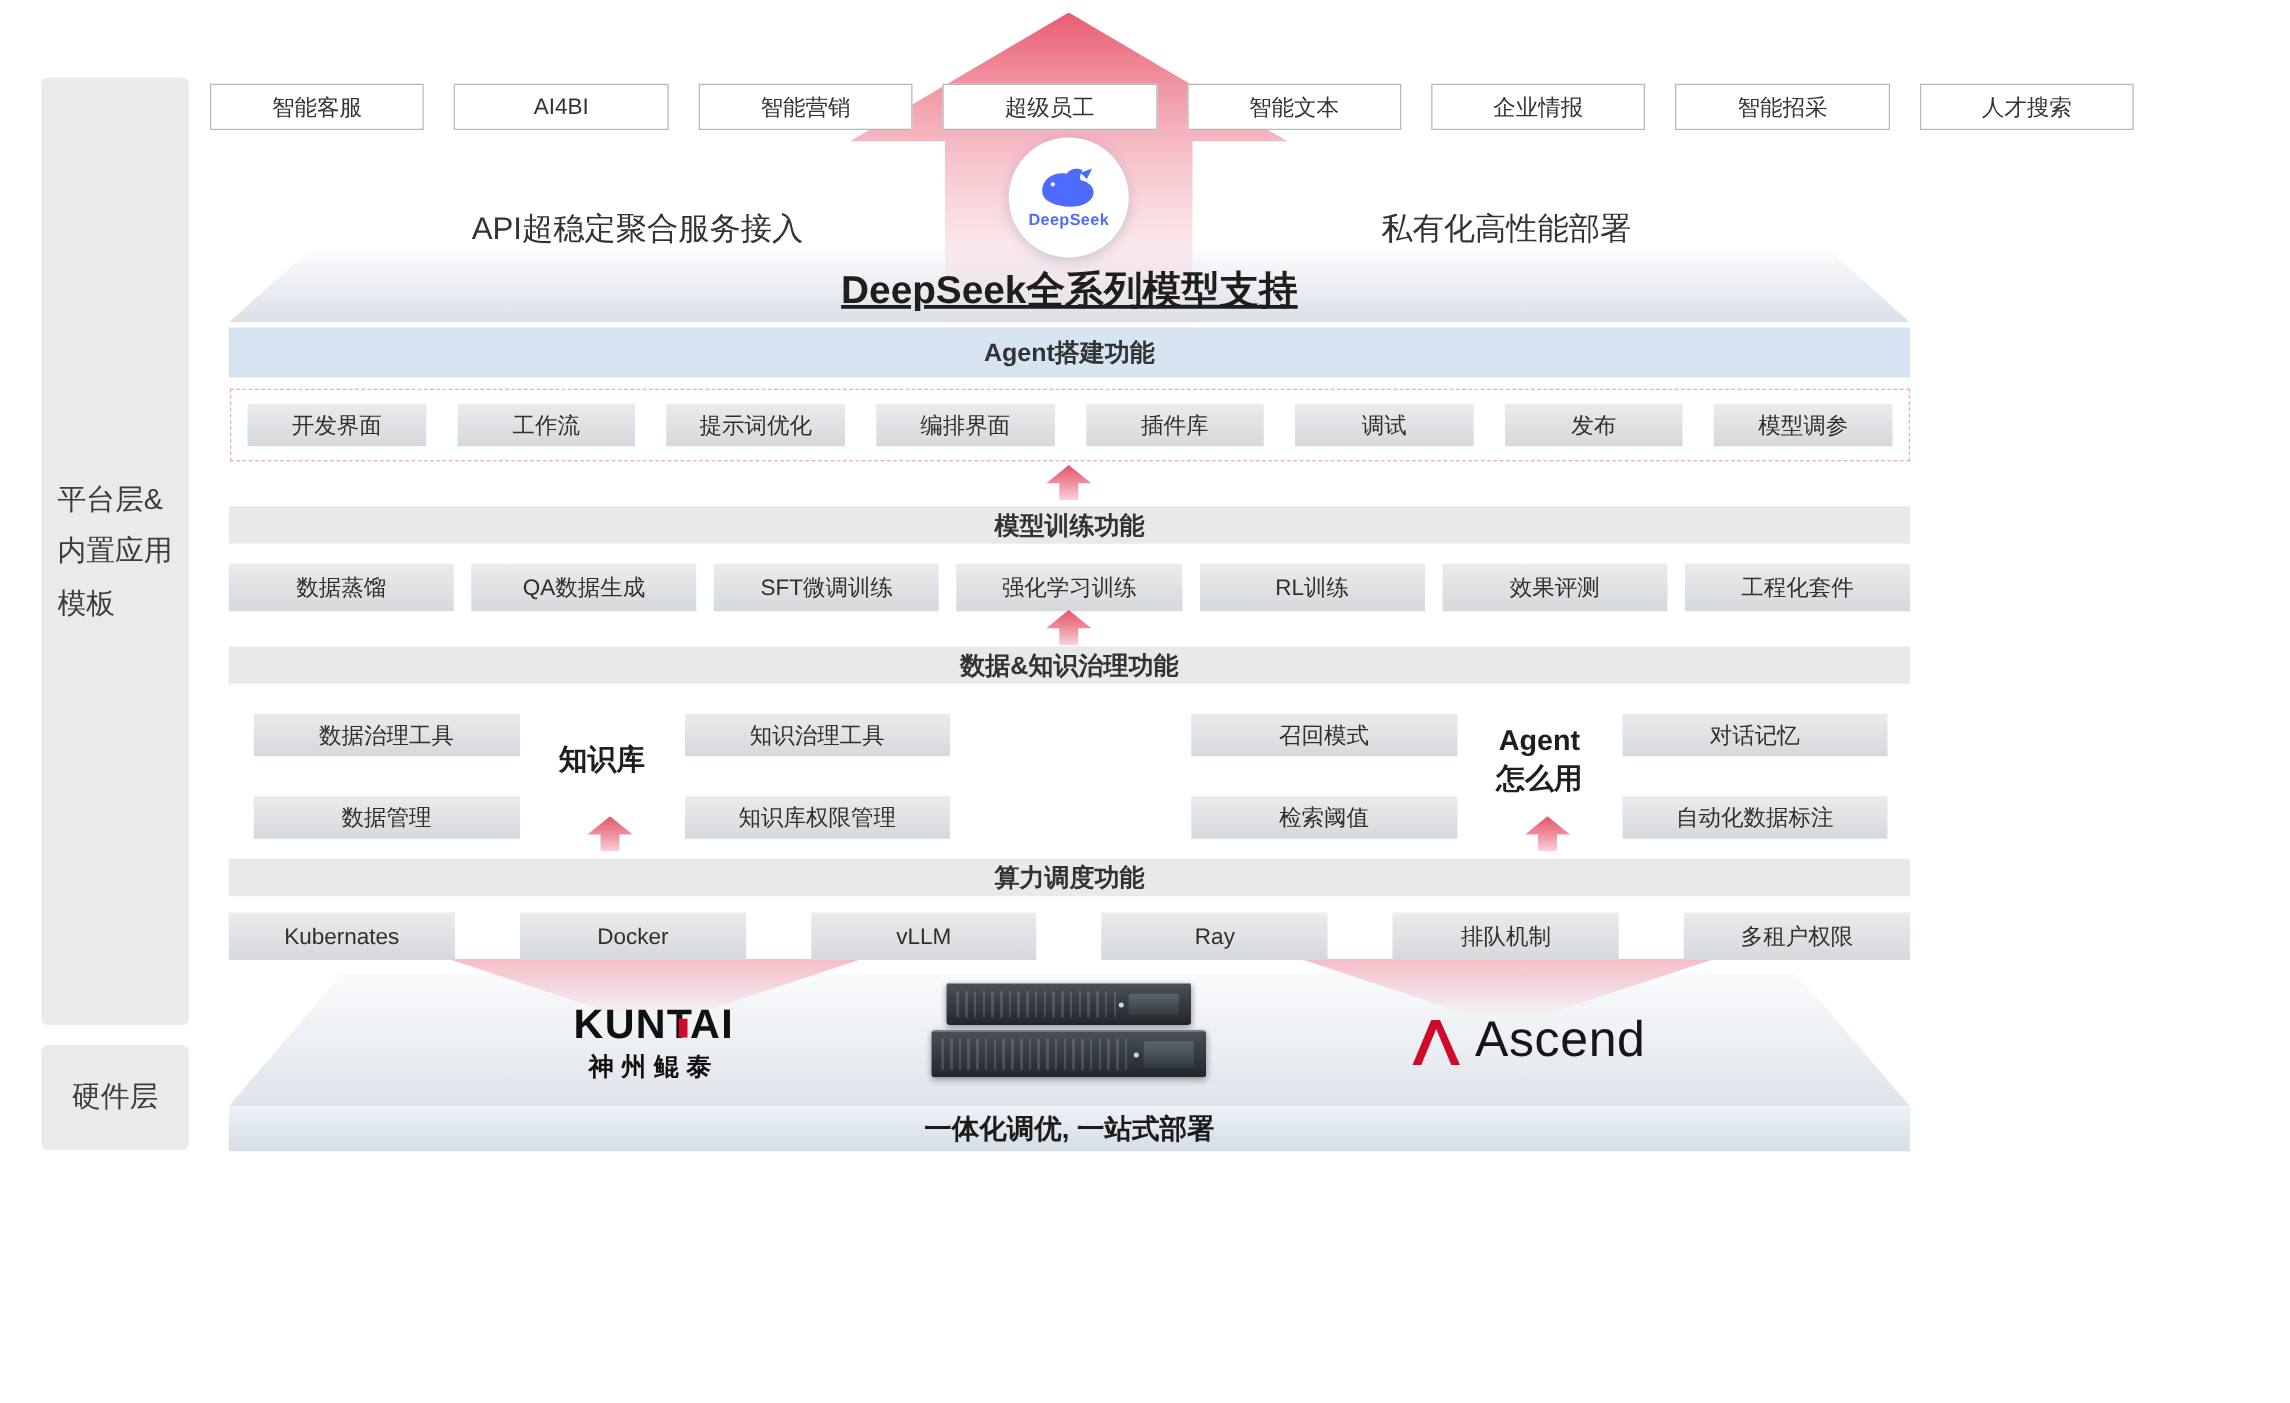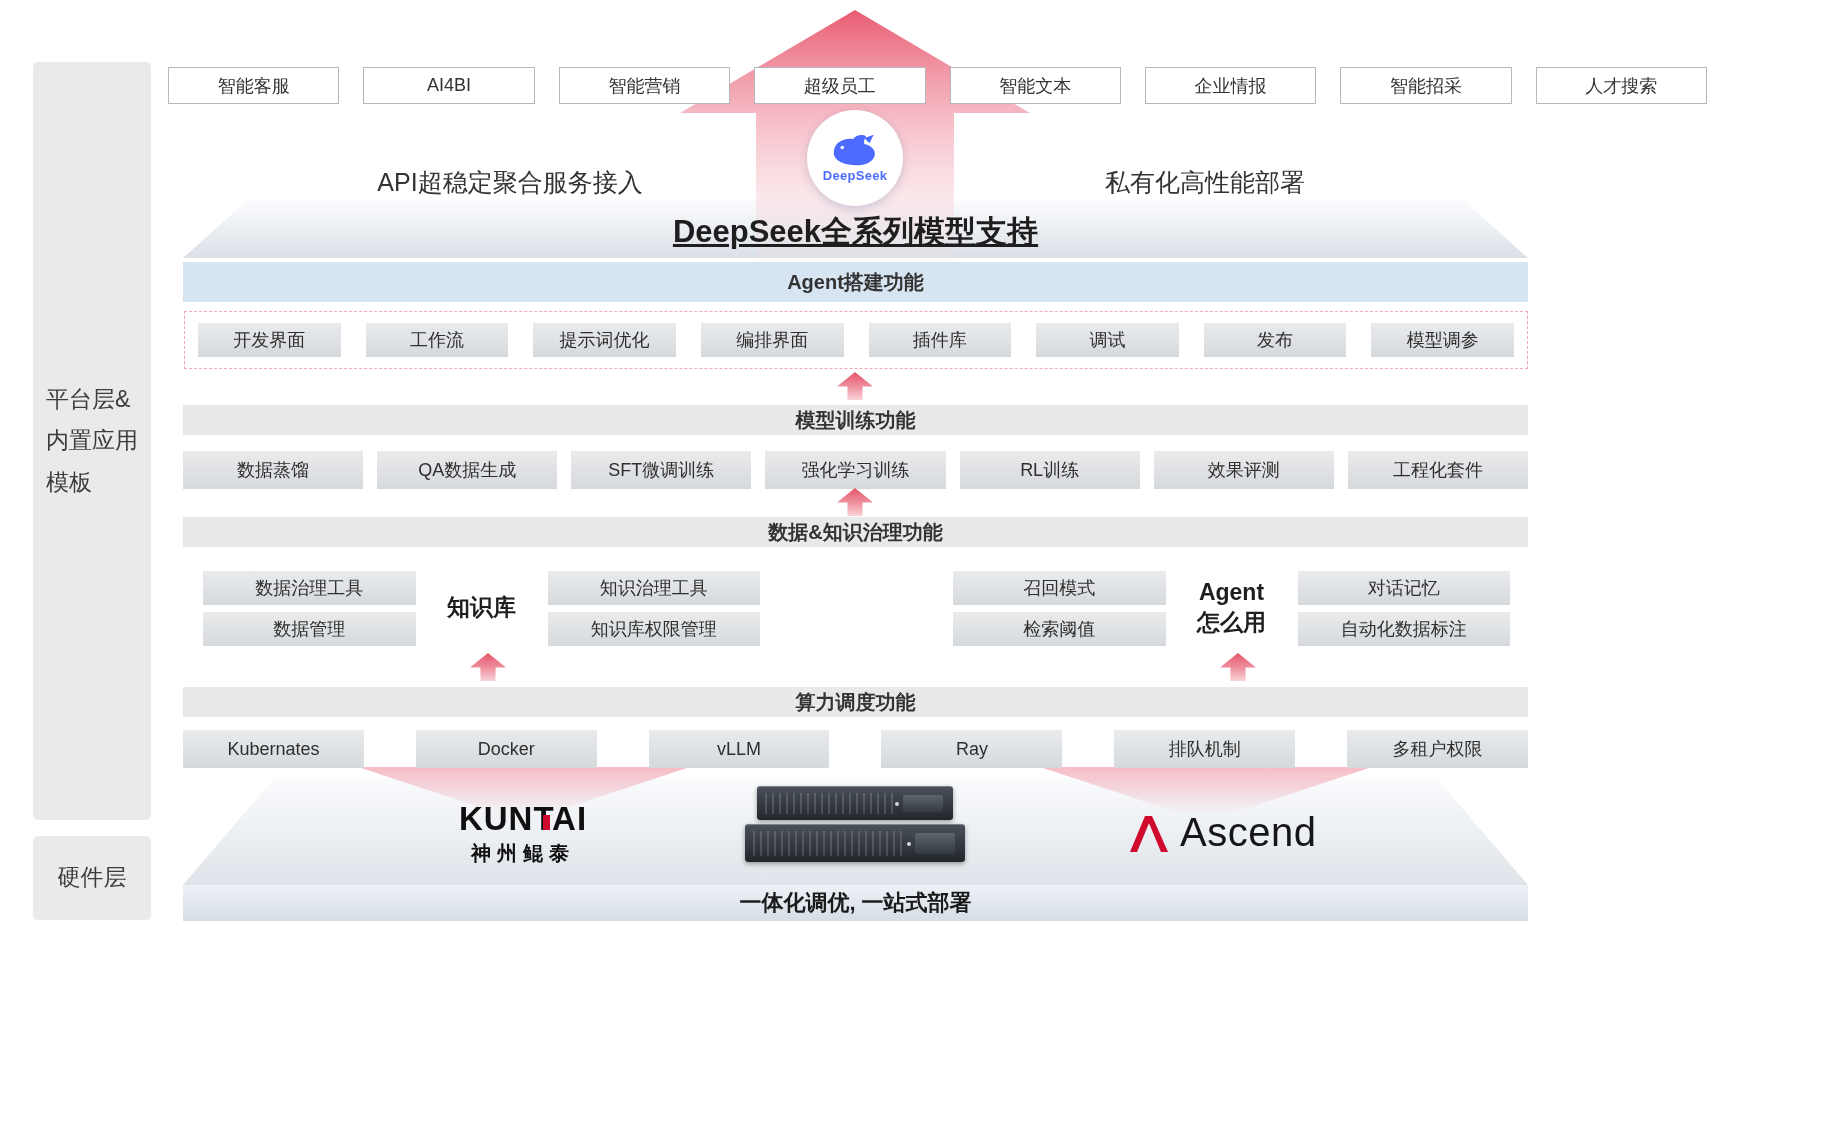--- a/index.html
+++ b/index.html
@@ -74,21 +74,21 @@
   #arrow-training { left:837px; top:488px; }
   #arrow-knowledge { left:470px; top:653px; }
   #arrow-agentuse { left:1220px; top:653px; }
 
   
   .group { position:absolute; top:568px; width:557px; height:80px; display:flex;
     align-items:center; gap:10px; z-index:3; }
   #group-knowledge { left:203px; }
   #group-agent { left:953px; }
   .gcol { flex:1; display:flex; flex-direction:column; gap:7px; }
-  .gcol .gbox { height:34px; }
+  .gcol .gbox { height:34px;margin-top:25px; }
   .gtitle { width:112px; text-align:center; font-size:23px; font-weight:bold; color:#1e1e1e; line-height:1.3; }
 
   
   .beam { position:absolute; top:767px; width:332px; height:46px; z-index:2;
     background:linear-gradient(180deg, rgba(236,120,140,.5), rgba(250,220,225,.03));
     clip-path:polygon(0 0, 100% 0, 58% 100%, 42% 100%); }
   #beam-left { left:358px; }
   #beam-right { left:1040px; }
 
   .hw-top { position:absolute; left:183px; top:778px; width:1345px; height:107px; z-index:1;

